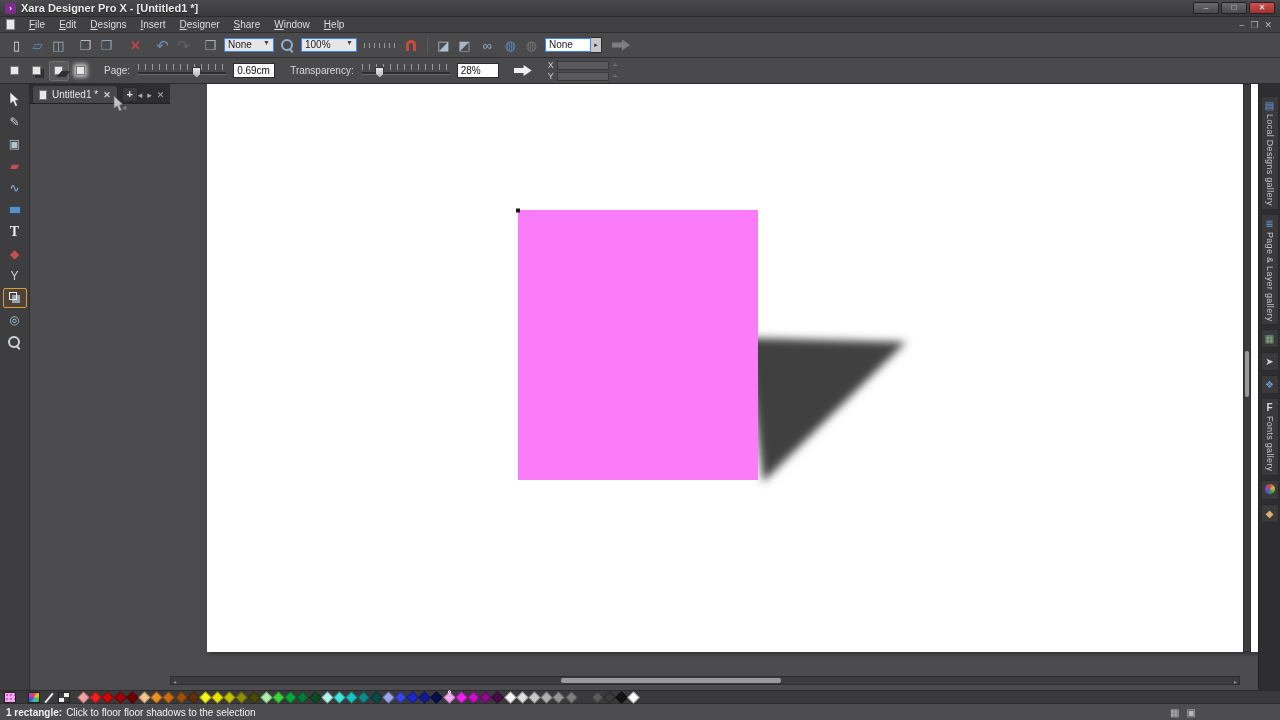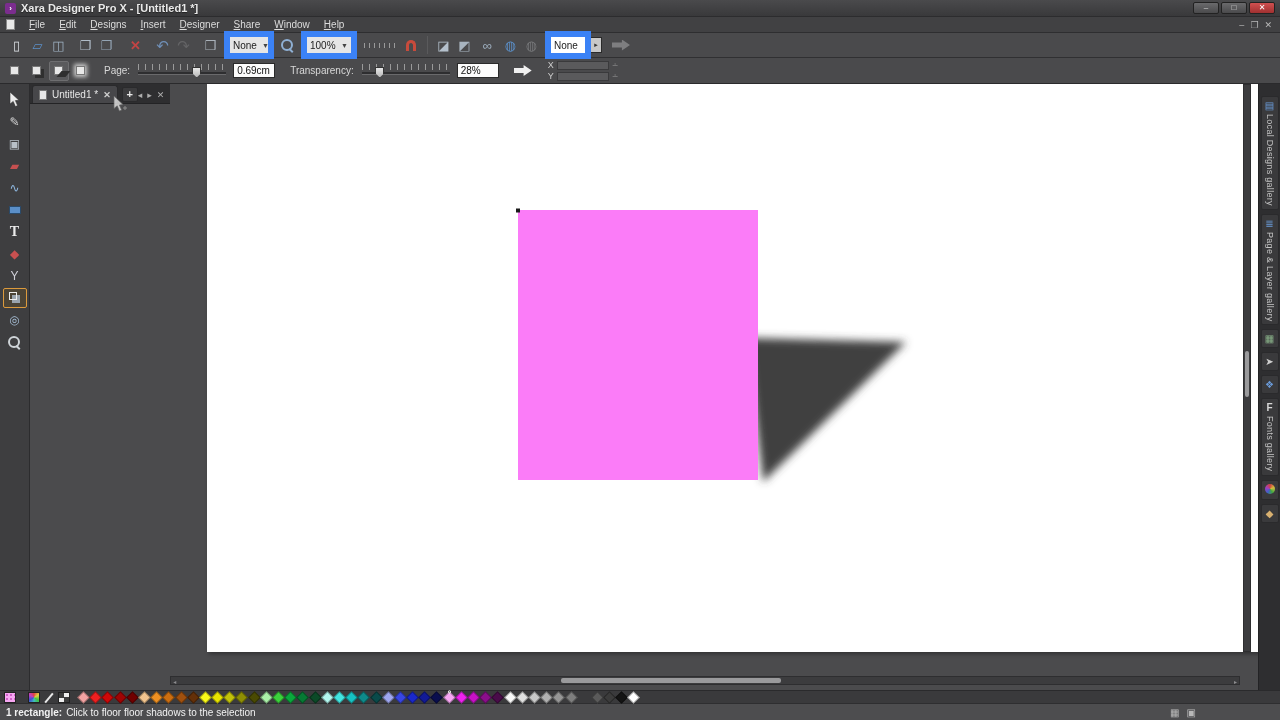--- a/index.html
+++ b/index.html
@@ -21,21 +21,21 @@
   .menubar{height:16px;background:#414143;display:flex;align-items:center;font-size:10px;color:#dcdcdc;border-bottom:1px solid #2e2e30;}
   .doc-glyph{width:9px;height:11px;background:#e8e8e8;border:1px solid #888;margin:0 7px 0 6px;}
   .menu-item{padding:1px 7px;cursor:default;}
   .menu-item::first-letter{text-decoration:underline;}
   .mdi-controls{margin-left:auto;display:flex;gap:6px;padding-right:8px;color:#b8b8b8;font-size:9px;}
   .mdi-controls span{line-height:12px;}
   
   .toolbar{height:25px;background:#4a4a4c;display:flex;align-items:center;border-bottom:1px solid #303032;padding-left:6px;}
   .ticon{display:inline-block;min-width:17px;text-align:center;font-size:13px;line-height:17px;margin:0 2px;cursor:default;}
   .sep{width:1px;height:18px;background:#3a3a3c;border-right:1px solid #5a5a5c;margin:0 5px;}
-  .dd{height:28px;background:#e6e6e6;border:6px solid #3b82f6;color:#222;font-size:10px;display:flex;align-items:center;padding:0 3px;margin:0 3px;}
+  .dd{height:14px;background:#e6e6e6;border:1px solid #3b82f6;color:#222;font-size:10px;display:flex;align-items:flex-start;padding:0 3px;margin:0 3px;}
   .dd .dval{flex:1;}
   .dd .caret{font-size:7px;color:#444;margin-left:5px;}
   .dd.white{background:#fff;}
   .dd-side{width:11px;height:16px;background:#c8c8c8;border:1px solid #2a2a2a;border-left:none;font-size:7px;color:#333;text-align:center;line-height:14px;}
   .ticks{width:32px;height:7px;margin:0 4px;background-image:repeating-linear-gradient(90deg,#9a9a9a 0 1px,transparent 1px 5px);background-size:100% 5px;background-repeat:no-repeat;background-position:0 1px;}
   .magnet{width:10px;height:11px;border:3px solid #c84b3c;border-top:none;border-radius:0 0 7px 7px;transform:rotate(180deg);margin:0 6px;}
   .loupe{position:relative;width:13px;height:13px;margin:0 4px;}
   .loupe::before{content:"";position:absolute;left:0;top:0;width:8px;height:8px;border:2px solid #8fb0d4;border-radius:50%;}
   .loupe::after{content:"";position:absolute;left:9px;top:9px;width:2px;height:5px;background:#8fb0d4;transform:rotate(-45deg);}
   .apply-arrow{width:18px;height:11px;margin:0 6px;clip-path:polygon(0 28%,55% 28%,55% 0,100% 50%,55% 100%,55% 72%,0 72%);background:#7e7e80;}

